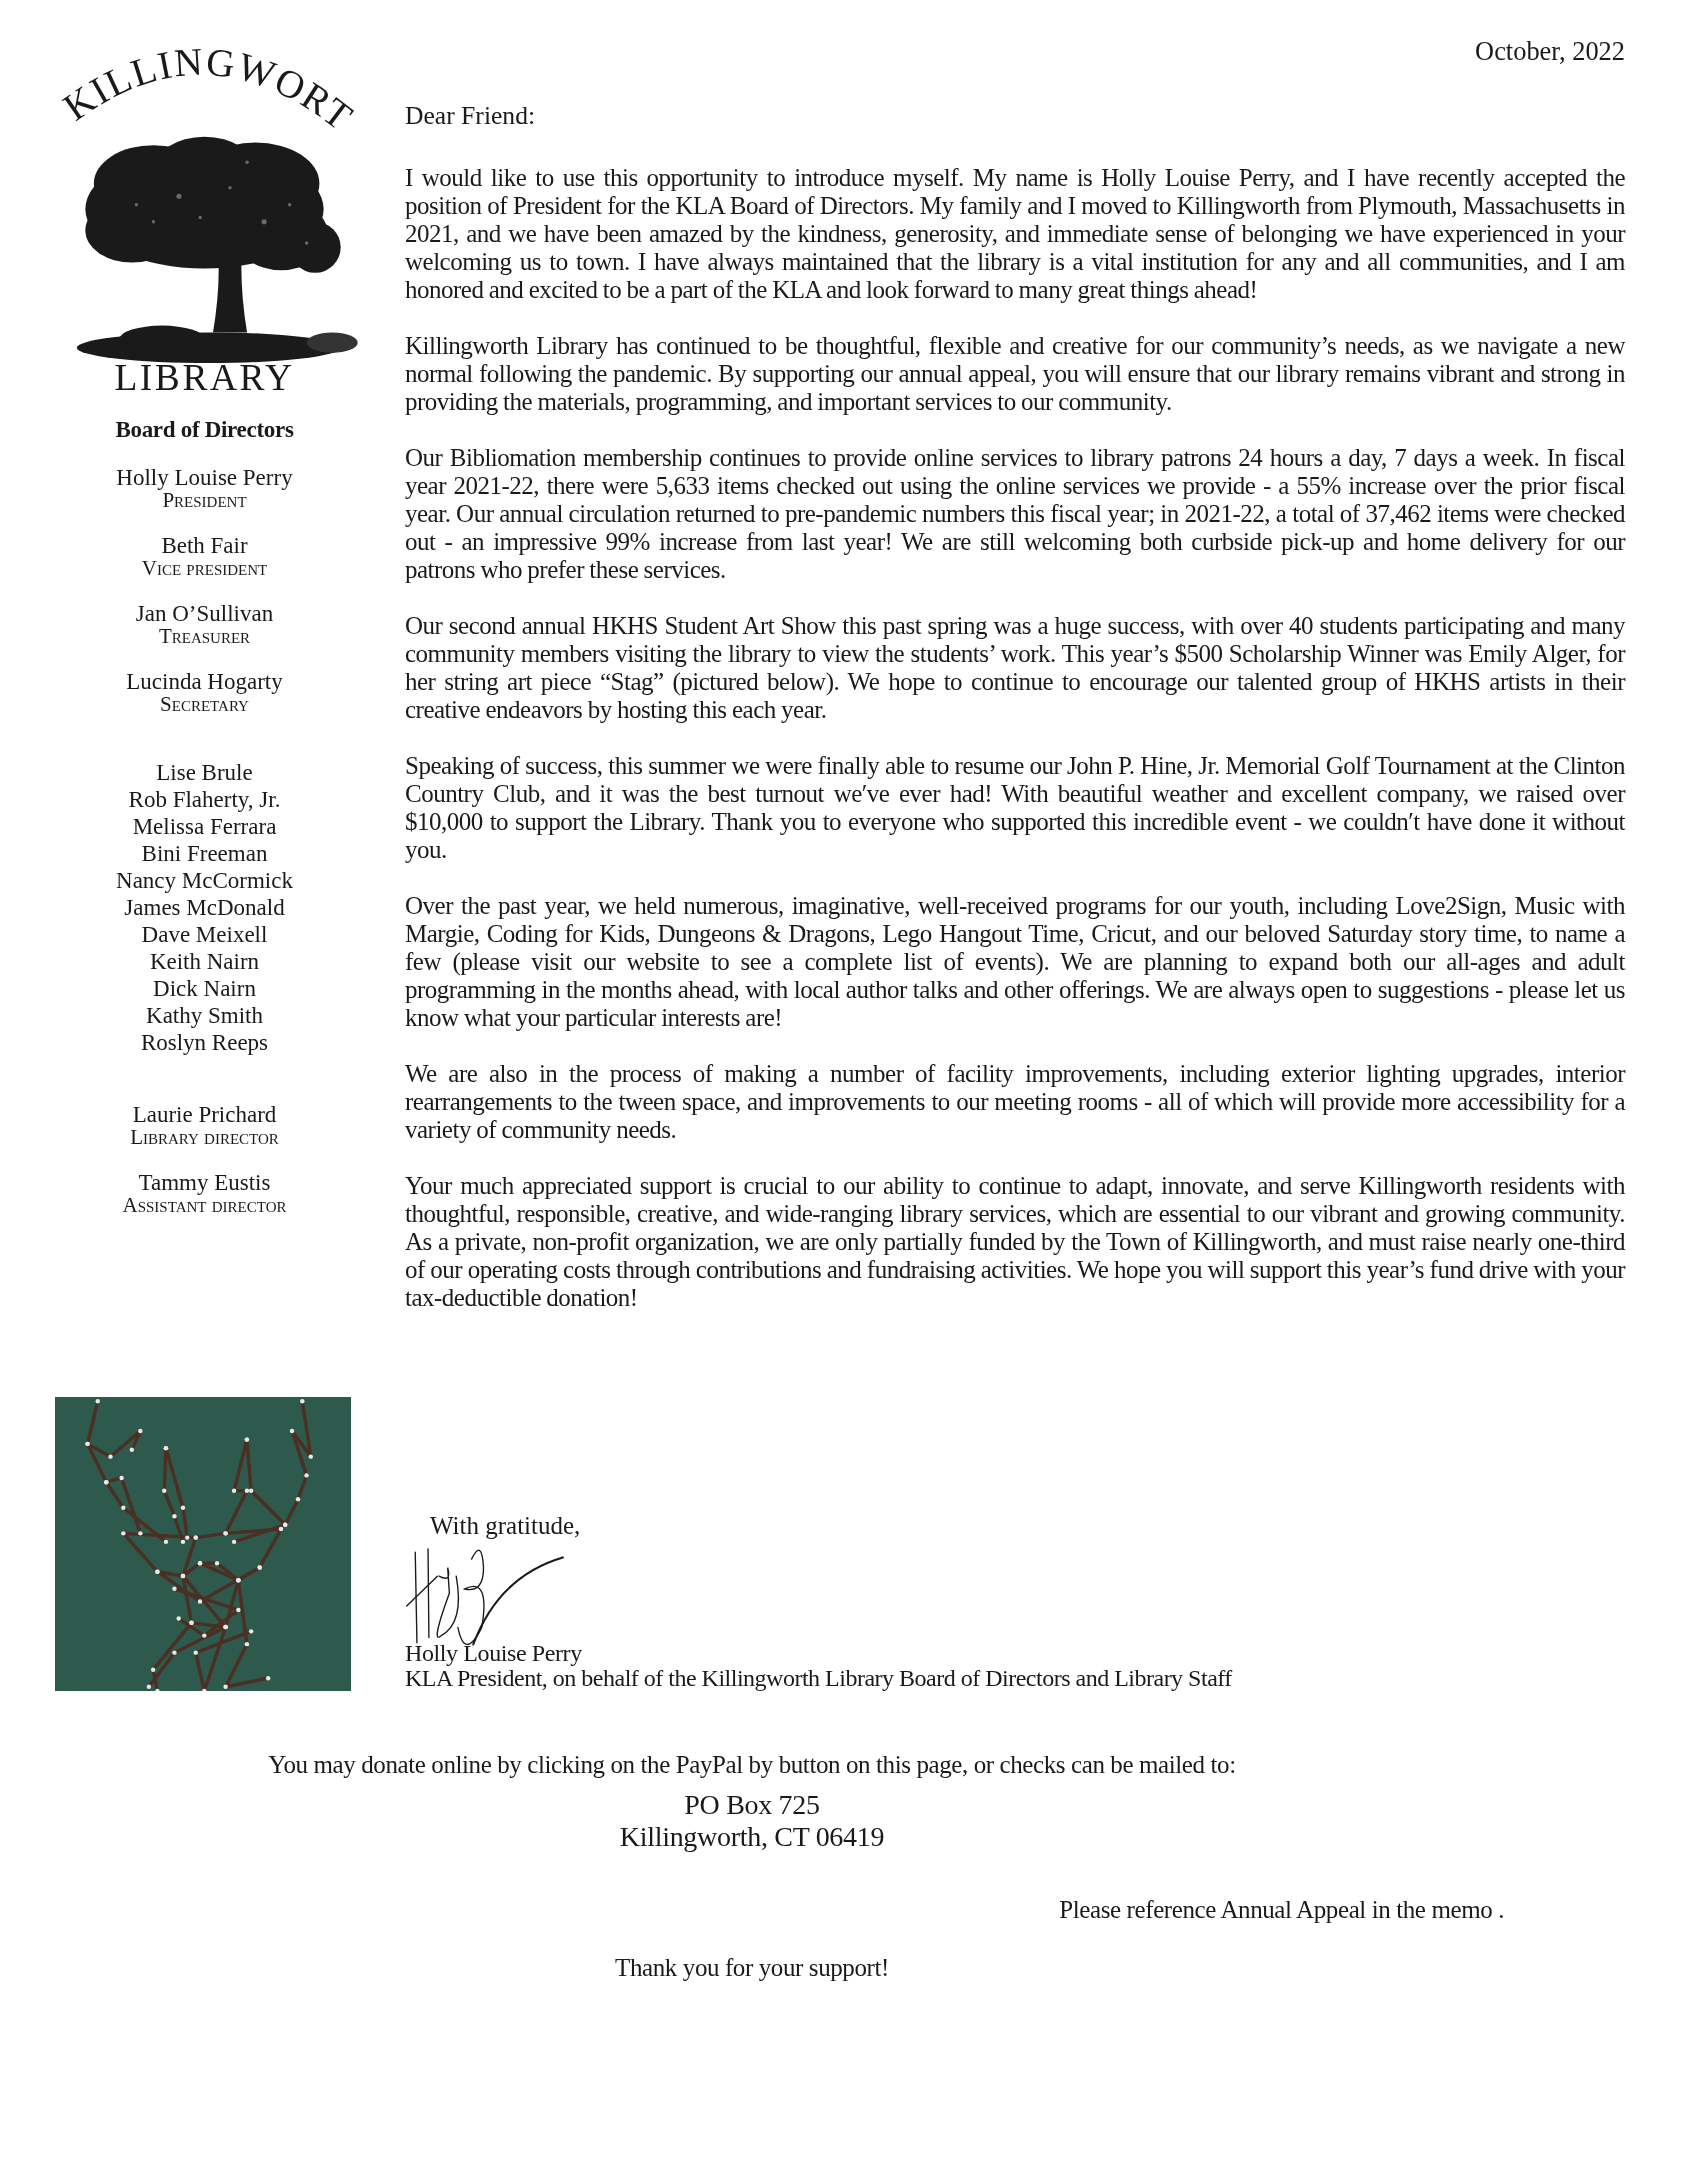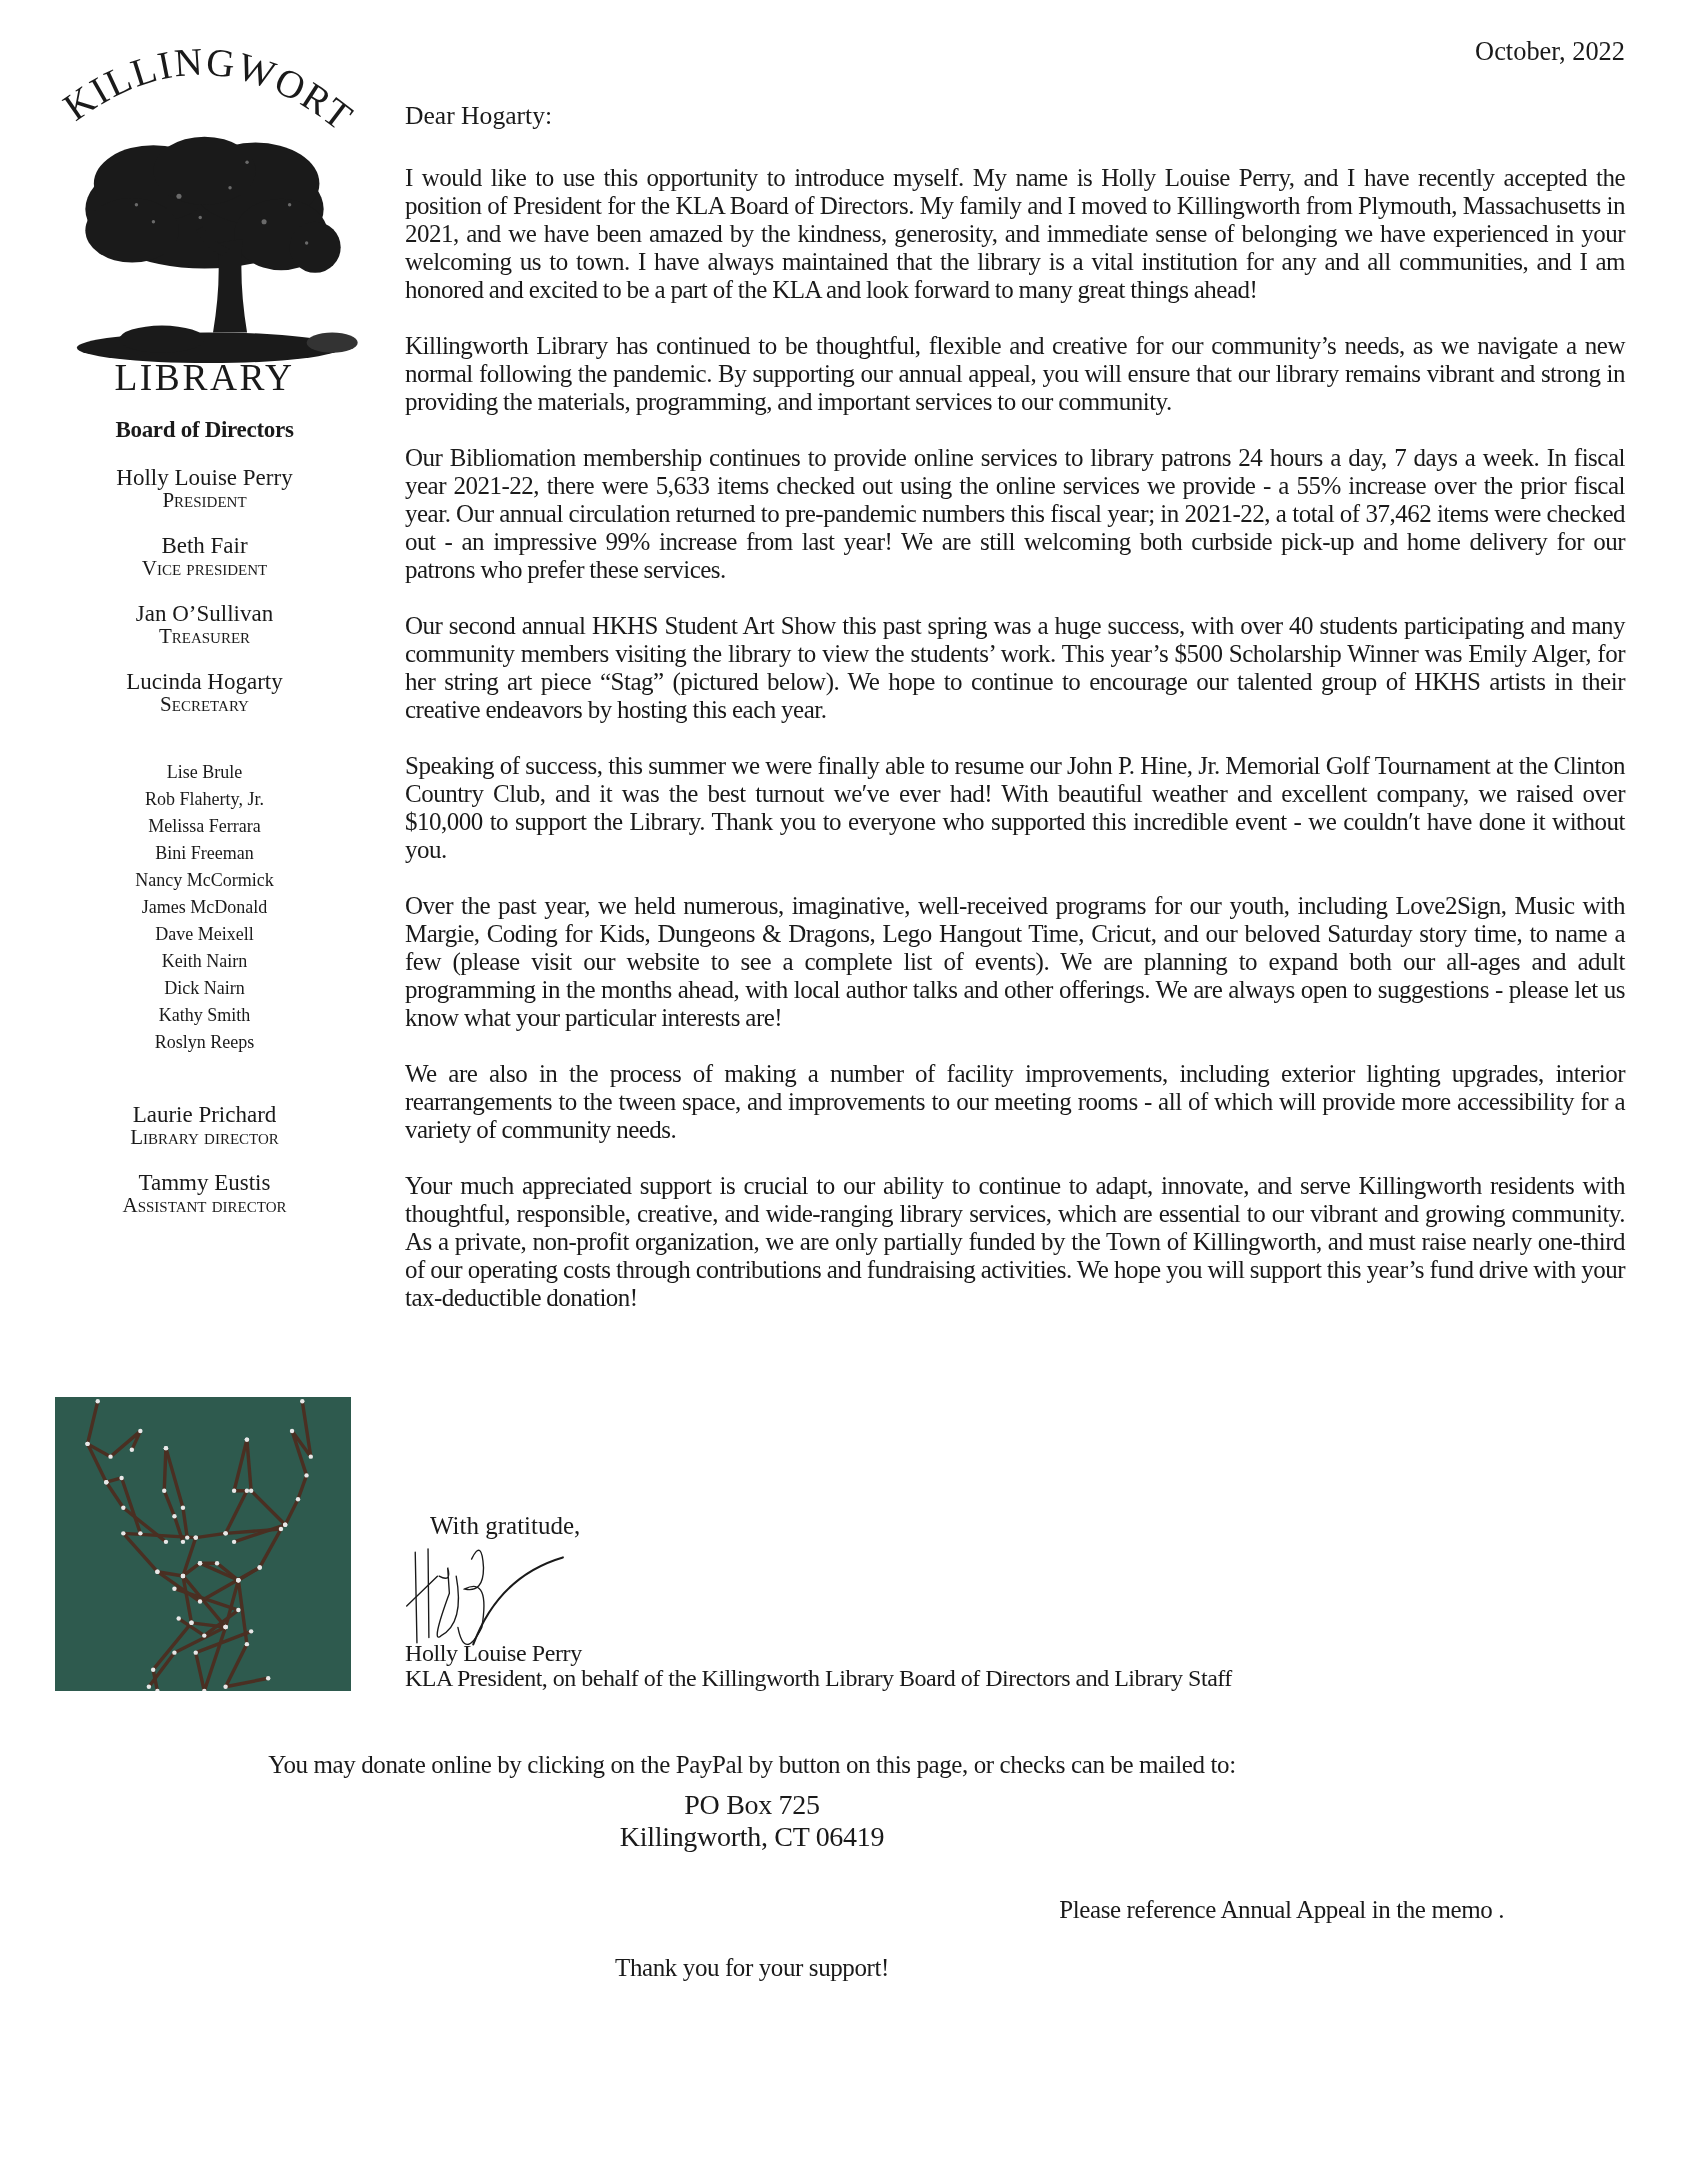--- a/index.html
+++ b/index.html
@@ -9,21 +9,21 @@
   }
   
   .sidebar { position: absolute; left: 51px; top: 25.6px; width: 307px; text-align: center; }
   .logo { position: relative; width: 307px; height: 366px; }
   .logo svg { width: 307px; height: 366px; display: block; }
   .board-title { font-weight: bold; font-size: 23px; margin-top: 25px; letter-spacing: -0.3px; }
   .officer { margin-top: 22px; line-height: 25.6px; }
   .officer .name { font-size: 23px; display: block; }
   .officer .role { font-size: 18px; font-variant: small-caps; text-transform: lowercase; display: block; line-height: 20.4px; font-size: 21px; }
   .officer .role::first-letter { text-transform: uppercase; }
-  .members { margin-top: 44px; line-height: 27px; font-size: 18px; }
+  .members { margin-top: 44px; line-height: 27px; font-size: 23px; }
   .members div { display: block; }
   .staff { margin-top: 46px; }
   .stag { position: absolute; left: 55px; top: 1397px; width: 296px; height: 294px; background: #2e5a4e; overflow: hidden; }
   .stag svg { width: 100%; height: 100%; display: block; }
 
   
   .letter { position: absolute; left: 405px; top: 0; width: 1220px; }
   .date { position: absolute; right: 0; top: 36px; font-size: 26.4px; white-space: nowrap; }
   .salutation { position: absolute; left: 0; top: 101px; font-size: 25.6px; }
   .body { position: absolute; left: 0; top: 164px; width: 1220px; font-size: 25px; line-height: 28px; }
@@ -221,21 +221,21 @@
         <circle cx="145" cy="260" r="2.6"></circle>
         <circle cx="120" cy="205" r="2.6"></circle>
         <circle cx="170" cy="240" r="2.6"></circle>
         <circle cx="240" cy="200" r="2.6"></circle>
       </g>
   </svg>
 </div>
 
 <div class="letter">
   <div class="date">October, 2022</div>
-  <div class="salutation">Dear Hogarty:</div>
+  <div class="salutation">Dear Friend:</div>
 
   <div class="body">
     <p>I would like to use this opportunity to introduce myself. My name is Holly Louise Perry, and I have recently accepted the position of President for the KLA Board of Directors. My family and I moved to Killingworth from Plymouth, Massachusetts in 2021, and we have been amazed by the kindness, generosity, and immediate sense of belonging we have experienced in your welcoming us to town. I have always maintained that the library is a vital institution for any and all communities, and I am honored and excited to be a part of the KLA and look forward to many great things ahead!</p>
     <p>Killingworth Library has continued to be thoughtful, flexible and creative for our community’s needs, as we navigate a new normal following the pandemic. By supporting our annual appeal, you will ensure that our library remains vibrant and strong in providing the materials, programming, and important services to our community.</p>
     <p>Our Bibliomation membership continues to provide online services to library patrons 24 hours a day, 7 days a week. In fiscal year 2021-22, there were 5,633 items checked out using the online services we provide - a 55% increase over the prior fiscal year. Our annual circulation returned to pre-pandemic numbers this fiscal year; in 2021-22, a total of 37,462 items were checked out - an impressive 99% increase from last year! We  are still welcoming both curbside pick-up and home delivery for our patrons who prefer these services.</p>
     <p>Our second annual HKHS Student Art Show this past spring was a huge success, with over 40 students participating and many community members visiting the library to view the students’ work. This year’s $500 Scholarship Winner was Emily Alger, for her string art piece “Stag” (pictured below).  We hope to continue to encourage our talented group of HKHS artists in their creative endeavors by hosting this each year.</p>
     <p>Speaking of success, this summer we were finally able to resume our John P. Hine, Jr. Memorial Golf Tournament at the Clinton Country Club, and it was the best turnout we′ve ever had! With beautiful weather and excellent company, we raised over $10,000 to support the Library. Thank you to everyone who supported this incredible event - we couldn′t have done it without you.</p>
     <p>Over the past year, we held numerous, imaginative, well-received programs for our youth, including Love2Sign, Music with Margie, Coding for Kids, Dungeons &amp; Dragons, Lego Hangout Time, Cricut, and our beloved Saturday story time, to name a few (please  visit our website to see a complete list of events). We are planning to expand both our all-ages and adult programming in the months ahead, with local author talks and other offerings. We are always open to suggestions - please let us know what your particular interests are!</p>
     <p>We are also in the process of making a number of facility improvements, including exterior lighting upgrades, interior rearrangements to the tween space, and improvements to our meeting rooms - all of which will provide more accessibility for a variety of community needs.</p>
     <p>Your much appreciated support is crucial to our ability to continue to adapt, innovate, and serve Killingworth residents with thoughtful, responsible, creative, and wide-ranging library services, which are essential to our vibrant and growing community. As a private, non-profit organization, we are only partially funded by the Town of Killingworth, and must raise nearly one-third of our operating costs through contributions and fundraising activities. We hope you will support this year’s fund drive with your tax-deductible donation!</p>

